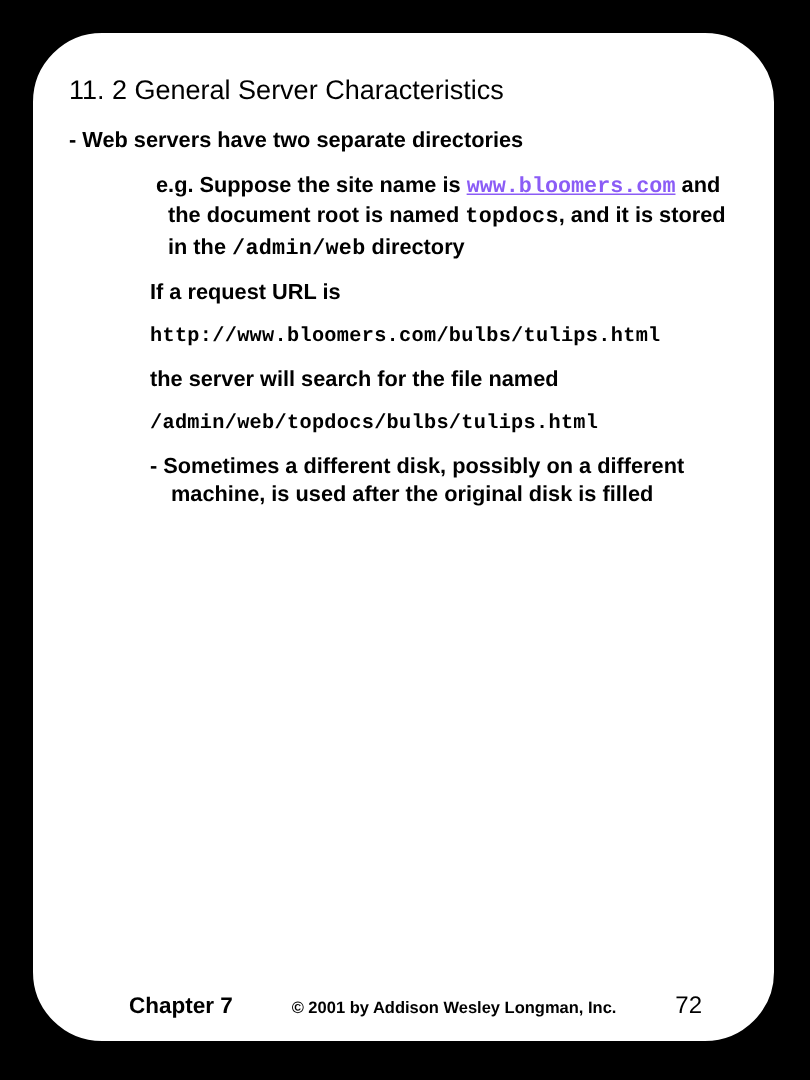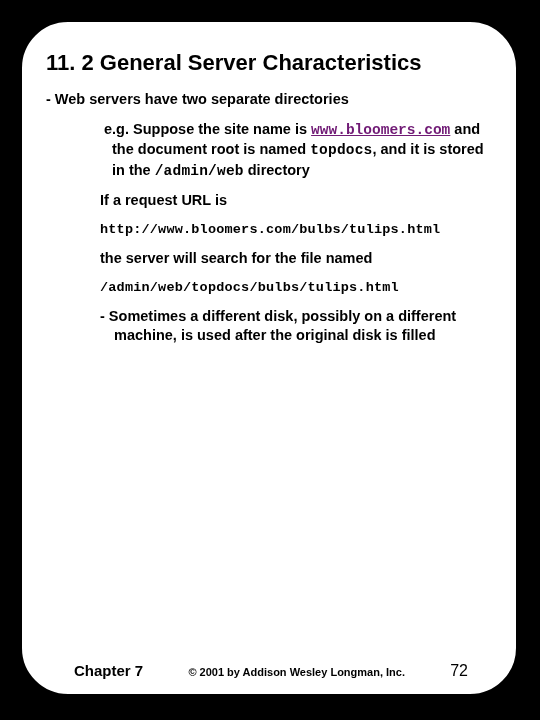--- a/index.html
+++ b/index.html
@@ -17,47 +17,47 @@
     width: 498px;
     height: 676px;
     background: #fff;
     border: 2px solid #000;
     border-radius: 48px;
     box-sizing: border-box;
     padding: 28px 24px 18px 24px;
     overflow: hidden;
   }
   .title {
-    font-size: 22px;
-    font-weight: bold;
+    font-size: 18px;
+    font-weight: normal;
     margin-bottom: 14px;
     margin-top: 0;
   }
   .content {
     font-size: 14.5px;
     font-weight: bold;
     line-height: 1.35;
   }
   .lvl1 { margin-left: 0px;  margin-bottom: 10px; }
   .lvl2 { margin-left: 18px; margin-bottom: 10px; }
   .lvl3 { margin-left: 36px; margin-bottom: 10px; }
   .lvl4 { margin-left: 54px; margin-bottom: 10px; }
   .hang { padding-left: 30px; text-indent: -8px; }
   .hang2 { padding-left: 14px; text-indent: -14px; }
   .mono { font-family: "Courier New", Courier, monospace; font-weight: bold; letter-spacing: 0.2px; }
   .link {
-    color: #701a75;
+    color: #8b5cf6;
     text-decoration: underline;
     font-family: "Courier New", Courier, monospace;
     font-weight: bold;
   }
   .italic { font-style: italic; }
   .footer {
     position: absolute;
-    left: 4px;
+    left: 16px;
     right: 0;
     bottom: 14px;
     padding: 0 48px;
     display: flex;
     align-items: baseline;
     justify-content: space-between;
   }
   .footer-left { font-size: 15px; font-weight: bold; }
   .footer-center { font-size: 11px; font-weight: bold; flex: 1; text-align: center; }
   .footer-right { font-size: 16px; font-weight: normal; }

